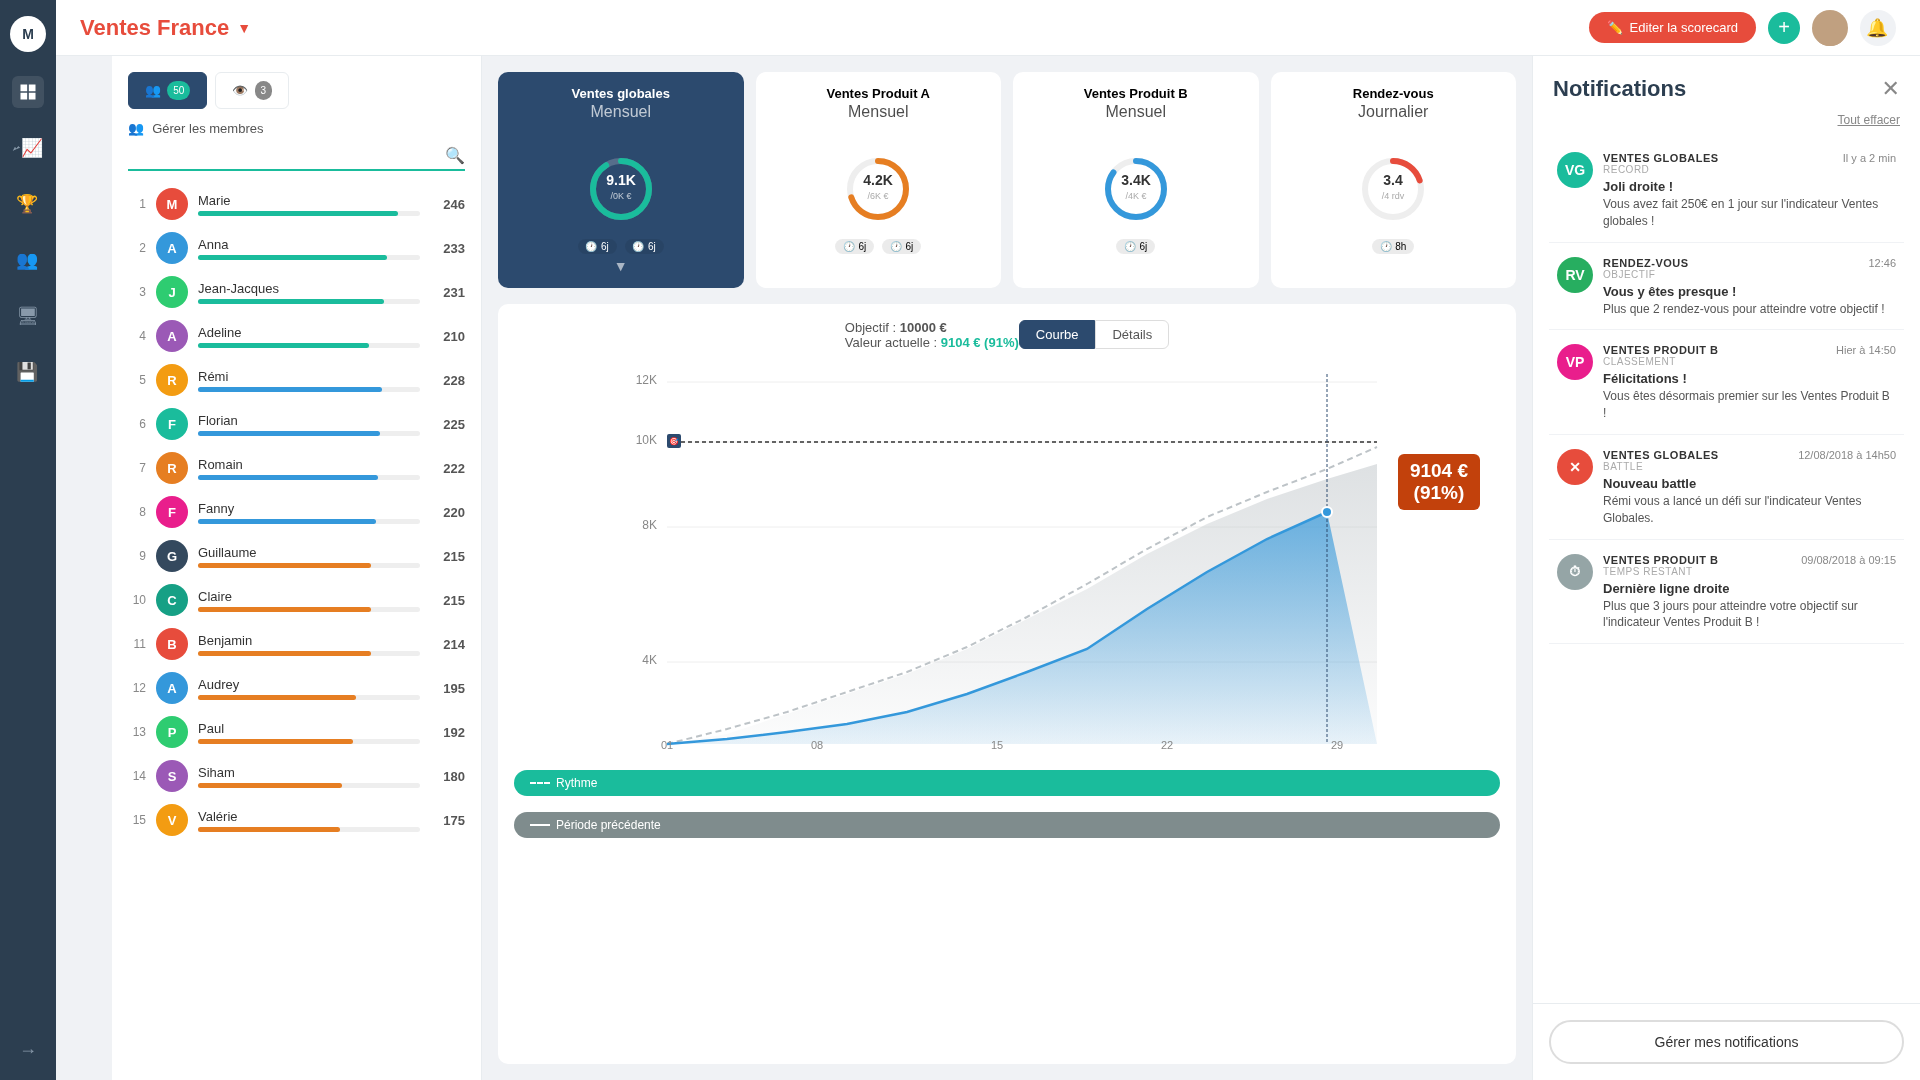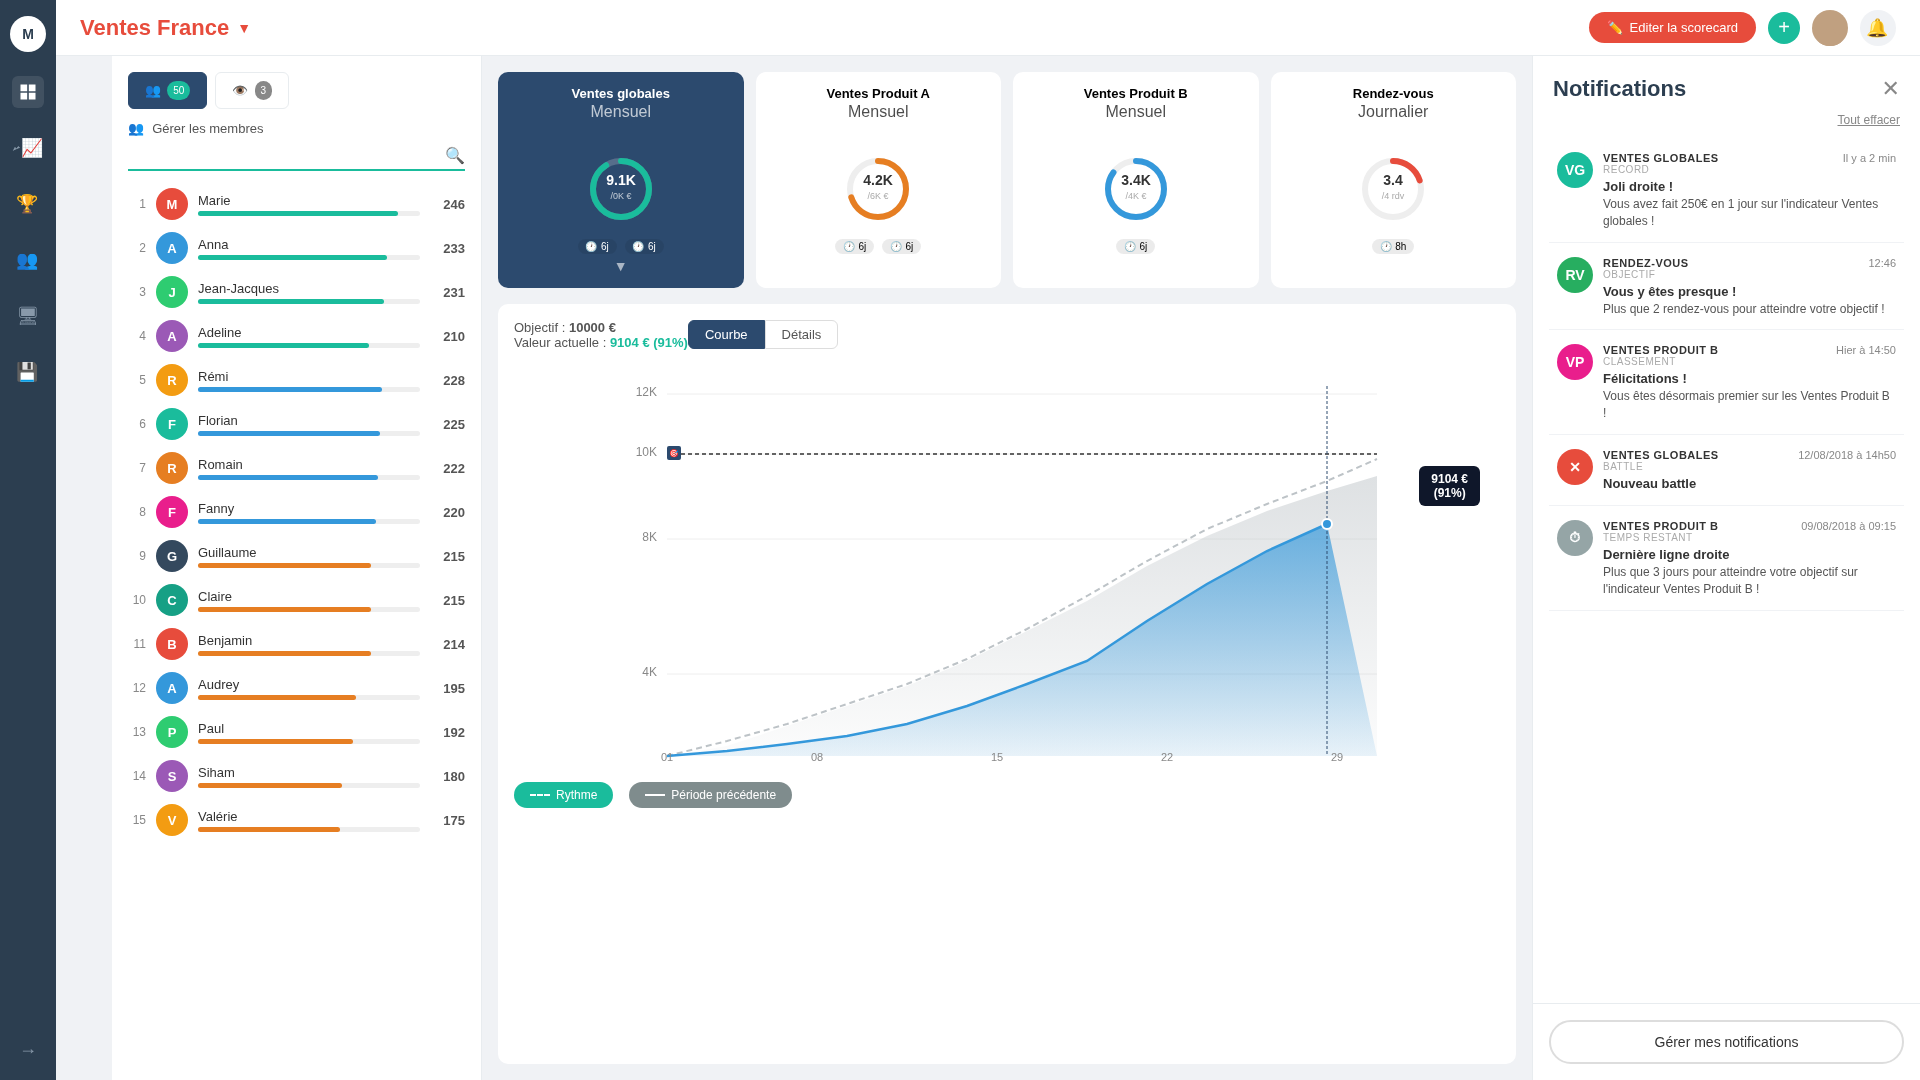--- a/index.html
+++ b/index.html
@@ -151,35 +151,35 @@
       background: rgba(0,0,0,0.08); border-radius: 10px;
       padding: 2px 8px; font-size: 10px;
       display: flex; align-items: center; gap: 3px;
     }
 
     
     .chart-area {
       background: #fff; border-radius: 10px; padding: 16px; flex: 1;
     }
     .chart-header {
-      display: flex; justify-content: flex-start; align-items: flex-start; margin-bottom: 16px;
+      display: flex; justify-content: center; align-items: flex-start; margin-bottom: 4px;
     }
     .chart-meta { font-size: 13px; color: #555; }
     .chart-meta .valeur { color: #1abc9c; font-weight: 600; }
     .chart-tabs { display: flex; gap: 0; }
     .chart-tab {
       padding: 6px 16px; border: 1px solid #ddd; font-size: 13px; cursor: pointer; background: #fff; color: #555;
     }
     .chart-tab:first-child { border-radius: 6px 0 0 6px; }
     .chart-tab:last-child { border-radius: 0 6px 6px 0; }
     .chart-tab.active { background: #2c4a6e; color: #fff; border-color: #2c4a6e; }
 
     .chart-svg-container { position: relative; width: 100%; }
 
-    .chart-legend { display: flex; gap: 16px; margin-top: 12px; }
+    .chart-legend { display: flex; gap: 16px; margin-top: 12px; flex-direction: column; }
     .legend-item {
       display: flex; align-items: center; gap: 6px;
       padding: 6px 16px; border-radius: 20px; font-size: 12px; cursor: pointer;
     }
     .legend-item.teal { background: #1abc9c; color: #fff; }
     .legend-item.gray { background: #7f8c8d; color: #fff; }
 
     
     .notif-panel {
       width: 388px;
@@ -225,25 +225,25 @@
 
     .notif-footer { padding: 16px; border-top: 1px solid #e8ecef; }
     .btn-manage {
       width: 100%; padding: 12px; border-radius: 24px; border: 2px solid #ddd;
       background: #fff; font-size: 14px; color: #333; cursor: pointer; font-weight: 500;
     }
 
     
     .chart-tooltip {
       position: absolute;
-      background: #0f172a;
+      background: #c2410c;
       color: #fff;
       padding: 6px 12px;
       border-radius: 6px;
-      font-size: 12px;
+      font-size: 19px;
       font-weight: bold;
       text-align: center;
       pointer-events: none;
     }
   </style>
 </head>
 <body>
 
 <div class="sidebar">
   <div class="sidebar-logo">M</div>
@@ -690,20 +690,21 @@
         <div class="notif-item">
     <div class="notif-top">
       <div class="notif-icon-wrap red">✕</div>
       <div class="notif-content">
         <div class="notif-meta">
           <span class="notif-cat">VENTES GLOBALES</span>
           <span class="notif-time">12/08/2018 à 14h50</span>
         </div>
         <div class="notif-type">BATTLE</div>
         <div class="notif-title-bold">Nouveau battle</div>
+        <div class="notif-desc">Rémi vous a lancé un défi sur l'indicateur Ventes Globales.</div>
       </div>
     </div>
   </div>
         <div class="notif-item">
     <div class="notif-top">
       <div class="notif-icon-wrap gray">⏱</div>
       <div class="notif-content">
         <div class="notif-meta">
           <span class="notif-cat">VENTES PRODUIT B</span>
           <span class="notif-time">09/08/2018 à 09:15</span>

